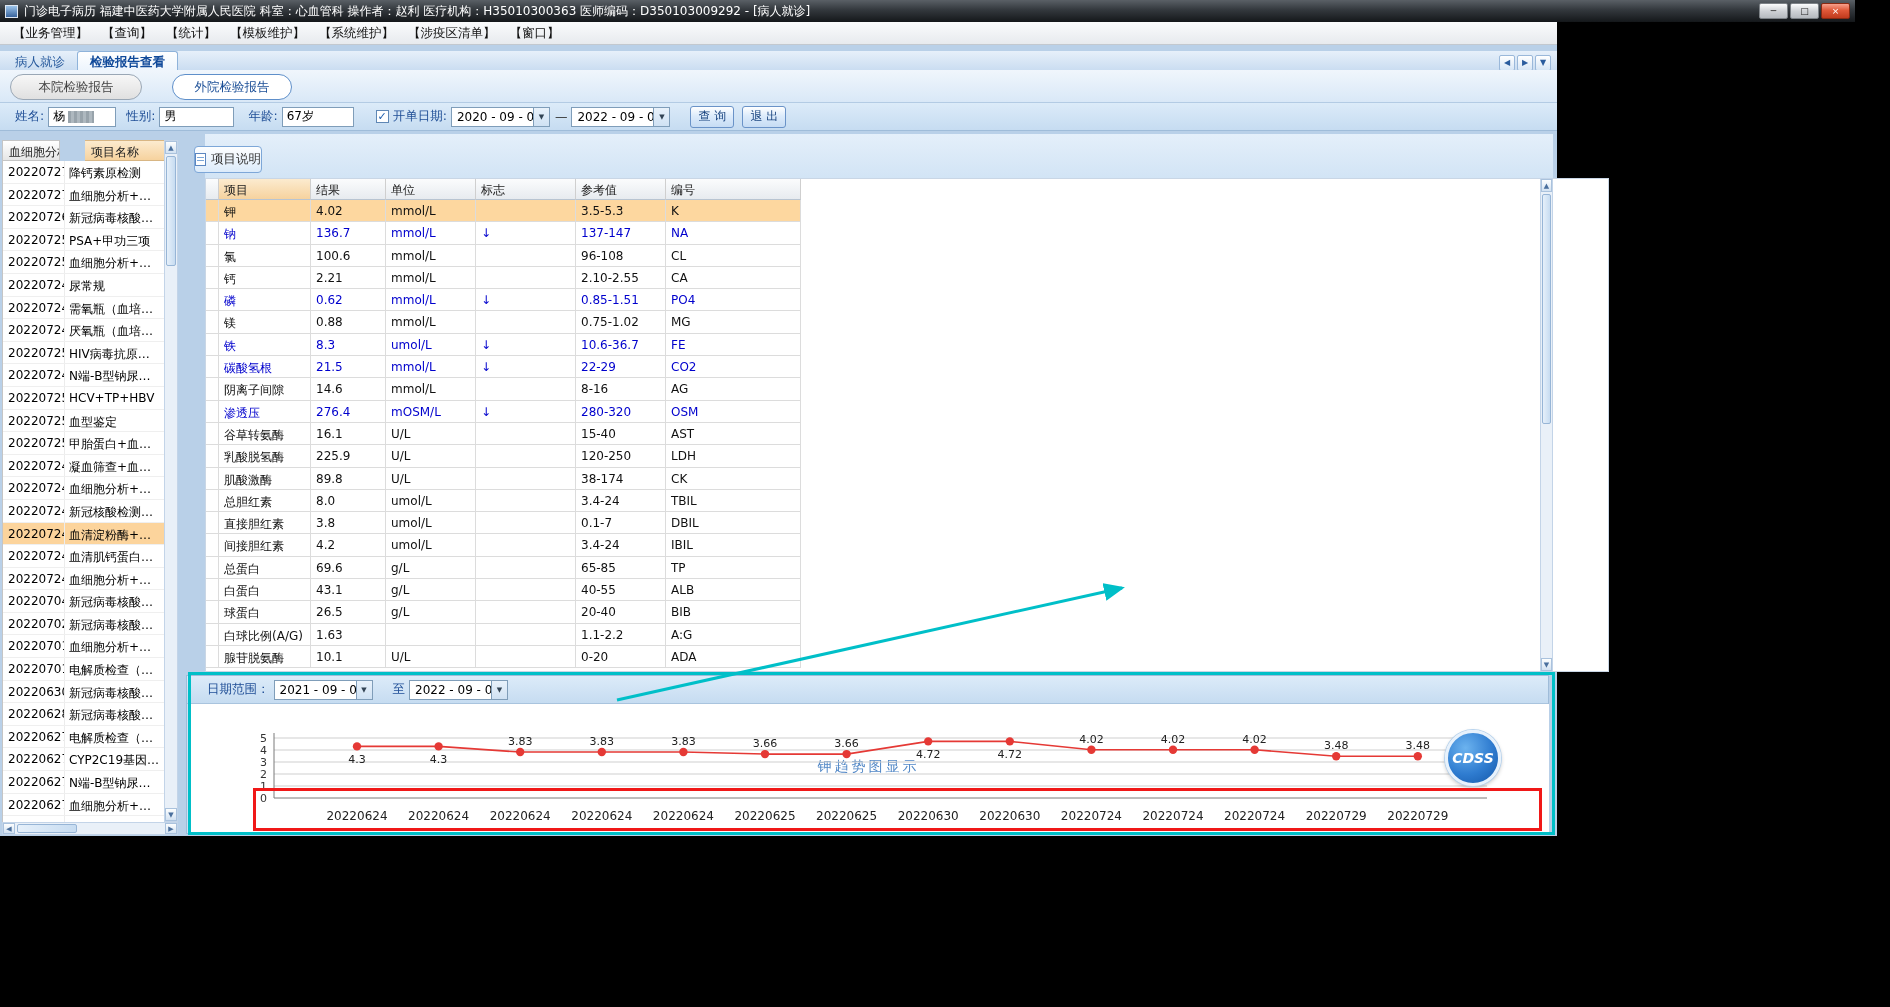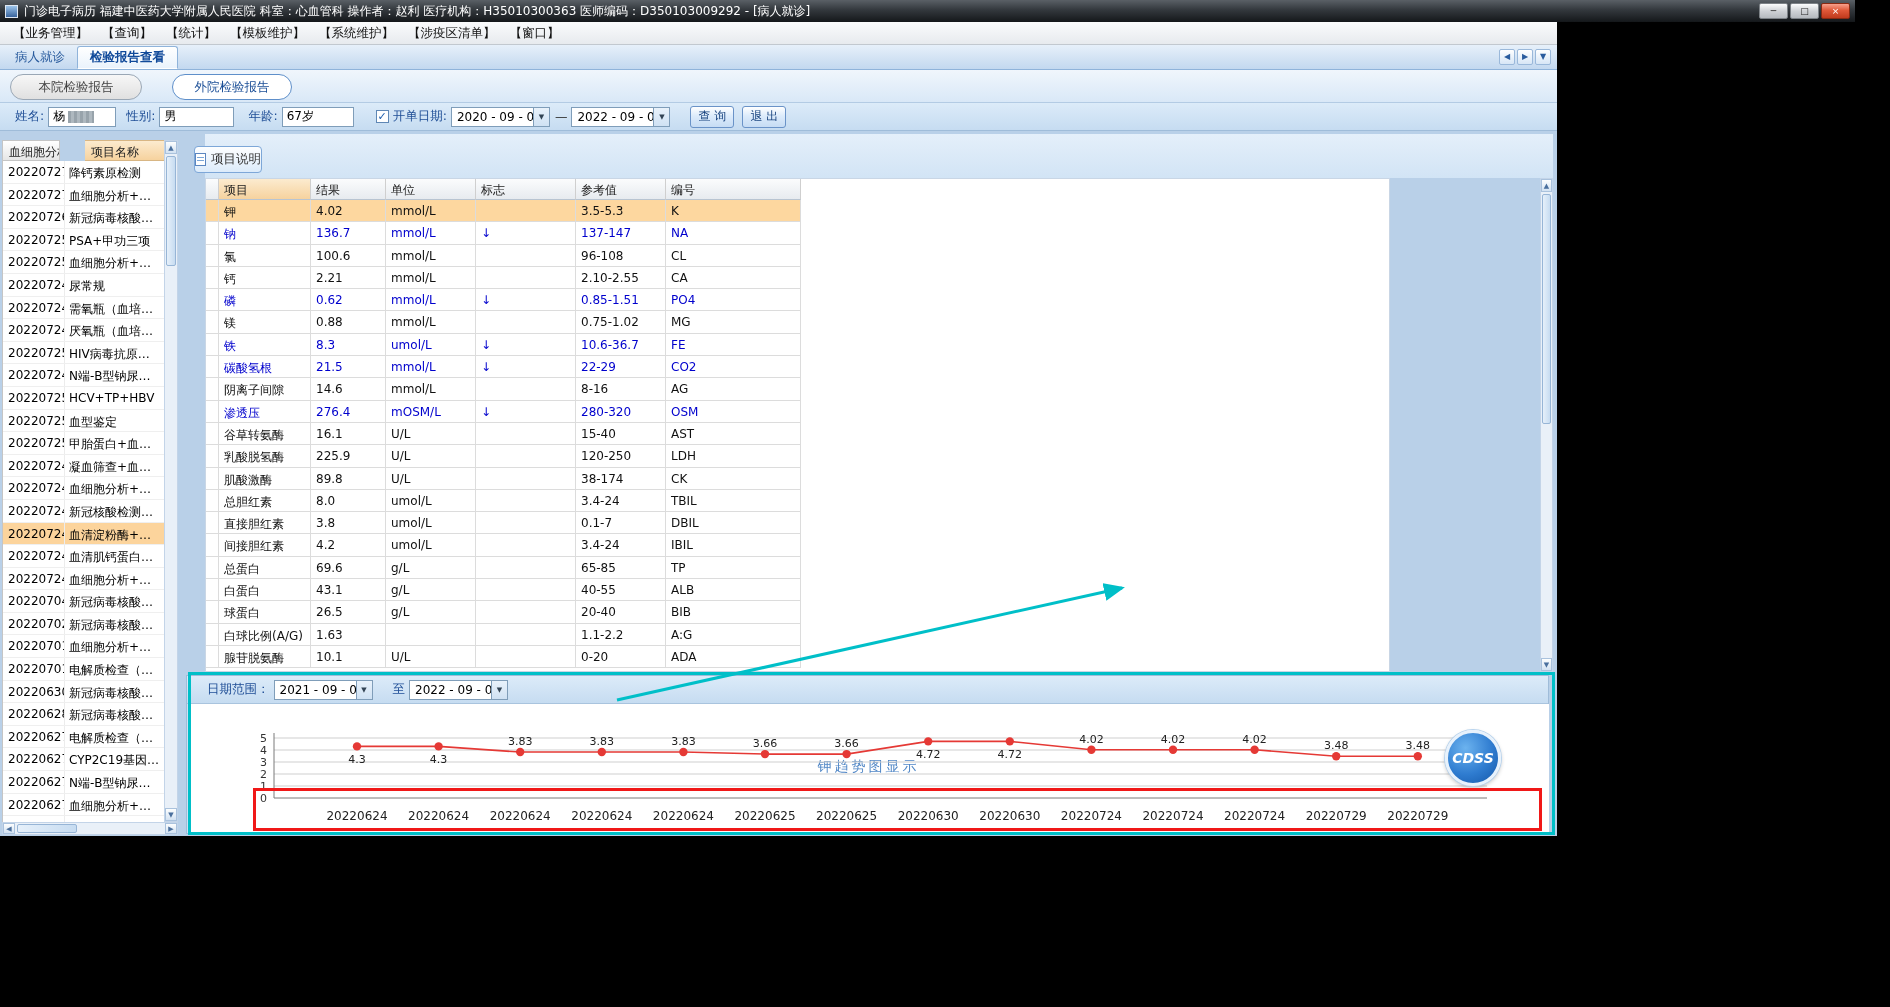--- a/index.html
+++ b/index.html
@@ -19,23 +19,23 @@
            background:linear-gradient(#fdfdfd,#cfd2d6 50%,#b5b9be); }
   .t-btn.close { background:linear-gradient(#f7a08c,#e05939 45%,#c03a1d); color:#fff; border-color:#8a2a12; }
 
   
   .menubar { position:absolute; left:0; top:22px; width:1557px; height:23px;
              background:linear-gradient(#fafbfc,#e7eaee); border-bottom:1px solid #c2c8cf;
              display:flex; align-items:center; padding-left:6px; }
   .menu-item { font-size:12.5px; color:#111; padding:2px 7px; }
 
   
-  .tabstrip { position:absolute; left:0; top:45px; width:1557px; height:25px;
+  .tabstrip { position:absolute; left:0; top:51px; width:1557px; height:25px;
               background:linear-gradient(#e7f0fa,#c3d8ef); border-bottom:1px solid #8fb3da;
-              display:flex; align-items:center; padding-left:3px; }
+              display:flex; align-items:flex-start; padding-left:3px; }
   .tab { height:23px; padding:0 12px; font-size:12.5px; display:flex; align-items:center; color:#2a5c9e; }
   .tab.active { background:linear-gradient(#ffffff,#eaf3fc); border:1px solid #8fb3da; border-bottom:1px solid #fff;
                 border-radius:3px 3px 0 0; font-weight:bold; color:#114a9a; }
   .tab-navs { position:absolute; right:6px; top:4px; display:flex; gap:2px; }
   .tnav { width:16px; height:16px; font-size:8px; color:#2a5c9e; background:linear-gradient(#fff,#d7e6f6);
           border:1px solid #9ab8da; border-radius:2px; text-align:center; line-height:14px; }
 
   
   .toolbar { position:absolute; left:0; top:70px; width:1557px; height:33px;
              background:linear-gradient(#f0f6fc,#d9e8f7); border-bottom:1px solid #b3cbe4; }
@@ -89,21 +89,21 @@
 
   
   .main-strip { position:absolute; left:205px; top:134px; width:1348px; height:44px;
                 background:linear-gradient(#e4effa,#d2e4f5); }
   .detail-btn { position:absolute; left:194px; top:146px; width:68px; height:27px; border:1px solid #7da7d8;
                 border-radius:4px; background:linear-gradient(#fdfeff,#dcebfa); display:flex; gap:5px;
                 align-items:center; justify-content:center; font-size:12.5px; color:#333; }
   .doc-icon { width:11px; height:13px; background:#fff; border:1px solid #5b86c0;
               background-image:linear-gradient(#7aa6d8,#7aa6d8),linear-gradient(#7aa6d8,#7aa6d8);
               background-size:7px 1px,7px 1px; background-position:1px 3px,1px 6px; background-repeat:no-repeat; }
-  .grid-area { position:absolute; left:205px; top:178px; width:1185px; height:494px; background:#fff;
+  .grid-area { position:absolute; left:205px; top:178px; width:1404px; height:494px; background:#fff;
                border:1px solid #c9d6e5; overflow:hidden; }
   .results-header { display:flex; height:21px; }
   .rh-cell { background:linear-gradient(#fbfcfd,#e7ebef); border-right:1px solid #cfcfcf;
              border-bottom:1px solid #b8c4d1; font-size:12px; padding:3px 0 0 5px; color:#222; }
   .rh-cell.sorted { background:linear-gradient(#fcebcf,#f6d29e); }
   .rc0 { width:13px; padding:0; } .rc1 { width:92px; } .rc2 { width:75px; } .rc3 { width:90px; }
   .rc4 { width:100px; } .rc5 { width:90px; } .rc6 { width:135px; }
   .rrow { display:flex; height:22.3px; background:#fff; }
   .rcell { border-right:1px solid #dcdcdc; border-bottom:1px solid #dcdcdc; font-size:12px;
            padding:4px 0 0 5px; white-space:nowrap; overflow:hidden; color:#111; }

